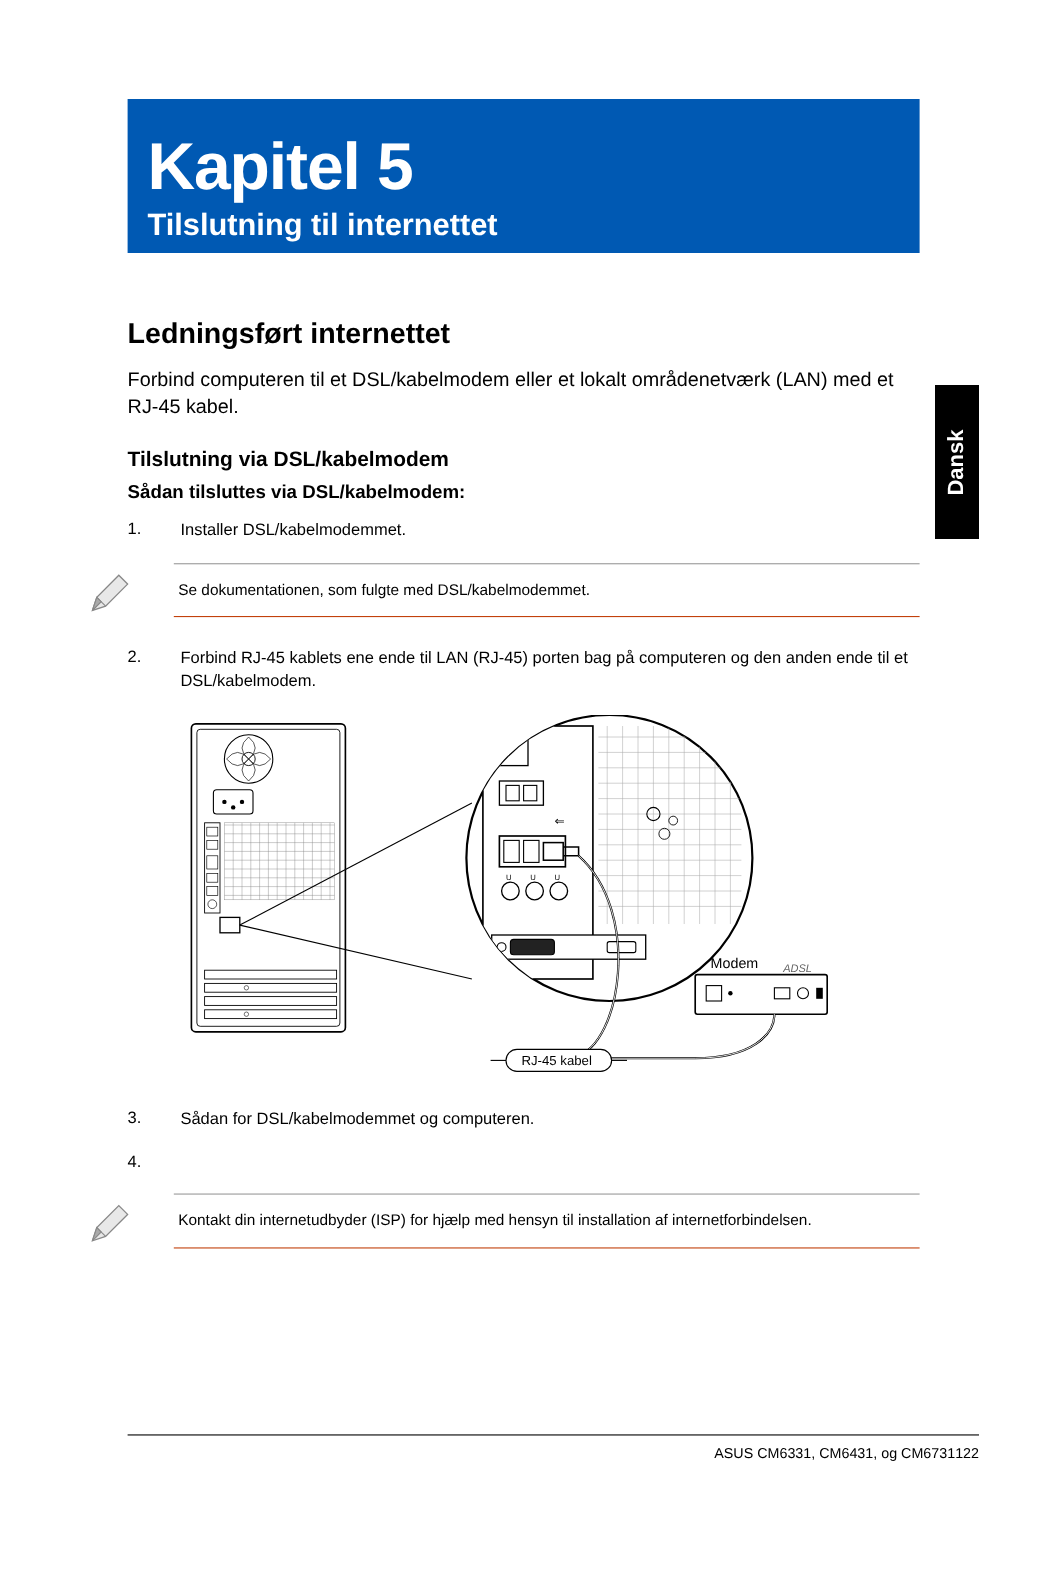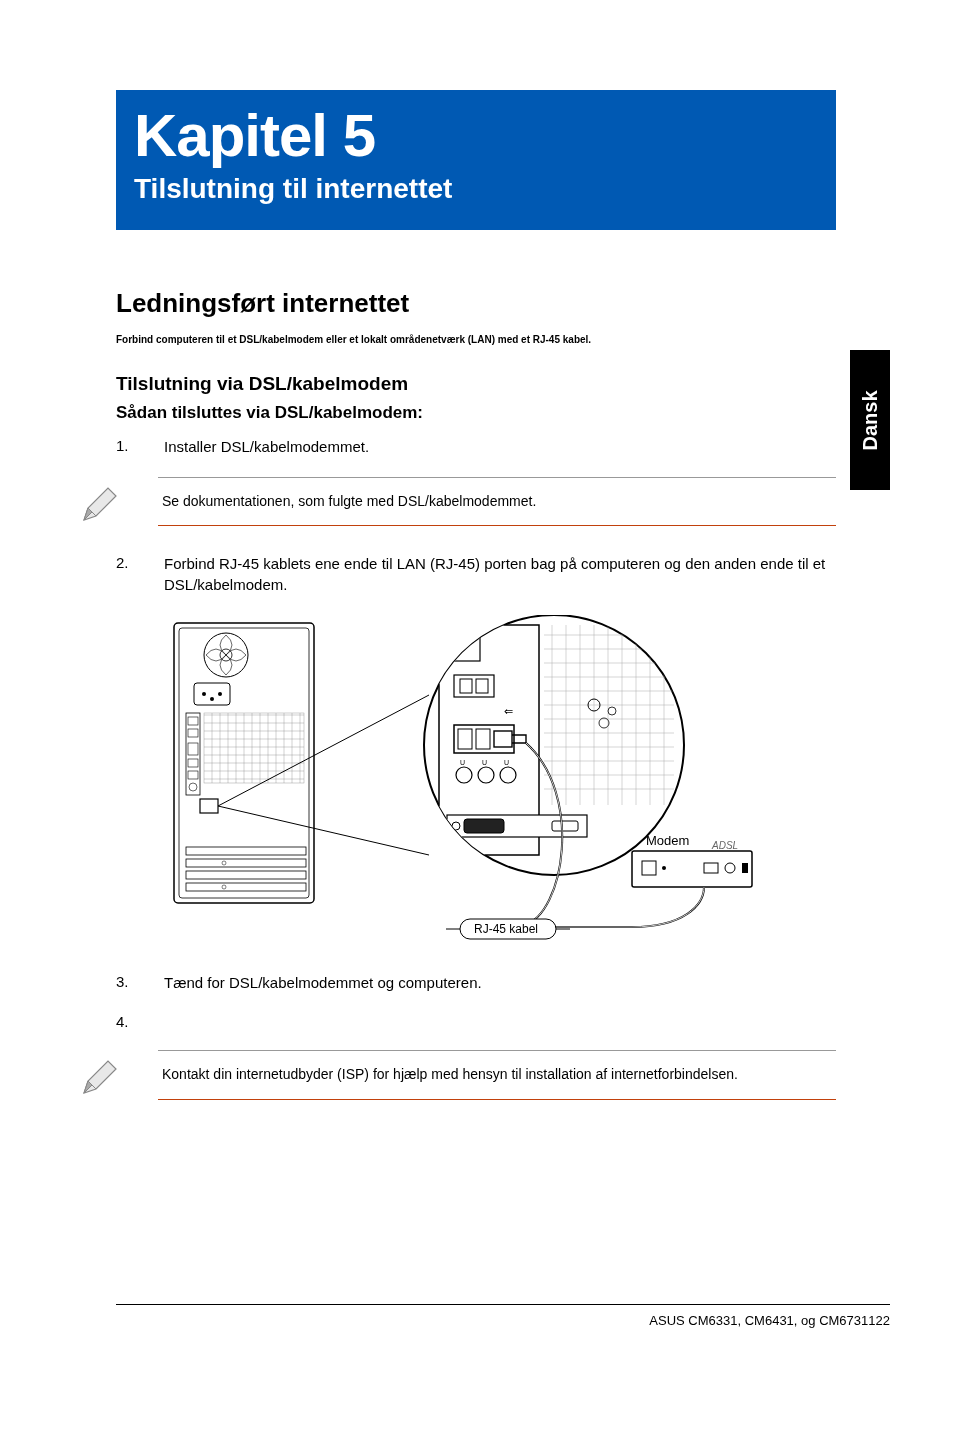--- a/index.html
+++ b/index.html
@@ -1,23 +1,23 @@
 <!DOCTYPE html>
 <html><head>
 <meta charset="utf-8">
 <style>
   * { box-sizing: border-box; margin: 0; padding: 0; }
   html, body { width: 954px; height: 1438px; background: #fff; font-family: Arial, Helvetica, sans-serif; color: #000; }
   .page { position: relative; width: 954px; height: 1438px; }
   .chapter-banner { position: absolute; left: 116px; top: 90px; width: 720px; height: 140px; background: #0059b3; padding: 14px 18px 18px 18px; }
-  .chapter-title { color: #fff; font-size: 60px; font-weight: bold; line-height: 1.05; letter-spacing: -1px; }
+  .chapter-title { color: #fff; font-size: 60px; font-weight: bold; line-height: 1.05; letter-spacing: -1px; margin-top: 16px; }
   .chapter-subtitle { color: #fff; font-size: 28px; font-weight: bold; margin-top: 6px; }
   .content { position: absolute; left: 116px; top: 288px; width: 720px; }
   .h2 { font-size: 26px; font-weight: bold; margin-bottom: 14px; }
-  .p { font-size: 10px; line-height: 1.35; margin-bottom: 26px; font-weight: bold; }
+  .p { font-size: 18px; line-height: 1.35; margin-bottom: 26px; }
   .h3 { font-size: 19px; font-weight: bold; margin-bottom: 8px; }
   .h4 { font-size: 17px; font-weight: bold; margin-bottom: 14px; }
   .step { display: flex; margin-bottom: 20px; }
   .step-num { width: 48px; flex-shrink: 0; font-size: 15px; }
   .step-text { font-size: 15px; line-height: 1.35; }
   .note-block { margin-left: 0; margin-bottom: 28px; }
   .note-inner { margin-left: 42px; border-top: 1px solid #999; border-bottom: 1px solid #c2410c; padding: 14px 4px; position: relative; }
   .note-icon { position: absolute; left: -80px; top: 6px; }
   .note-text { font-size: 14px; line-height: 1.4; }
   .diagram-wrap { margin-left: 48px; width: 640px; height: 330px; position: relative; margin-bottom: 28px; }
@@ -169,21 +169,21 @@
 
         <rect x="296" y="304" width="96" height="20" rx="10" fill="#fff" stroke="#000" stroke-width="1"></rect>
         <text x="310" y="318" font-size="12" fill="#000">RJ-45 kabel</text>
         <path d="M392 314 h14" stroke="#000" stroke-width="1"></path>
         <path d="M296 314 h-14" stroke="#000" stroke-width="1"></path>
       </svg>
     </div>
 
     <div class="step">
       <div class="step-num">3.</div>
-      <div class="step-text">Tænd for DSL/kabelmodemmet og computeren.</div>
+      <div class="step-text">Sådan for DSL/kabelmodemmet og computeren.</div>
     </div>
     <div class="step">
       <div class="step-num">4.</div>
     </div>
 
     <div class="note-block">
       <div class="note-inner">
         <span class="note-icon">
           <svg width="42" height="42" viewBox="0 0 42 42">
             <path d="M6 36 L10 24 L30 4 L38 12 L18 32 Z" fill="#e8e8e8" stroke="#888" stroke-width="1.2"></path>

